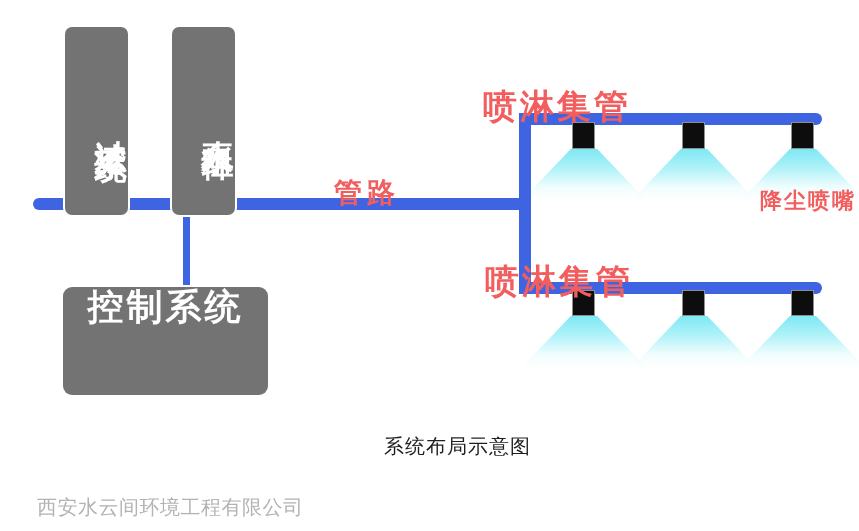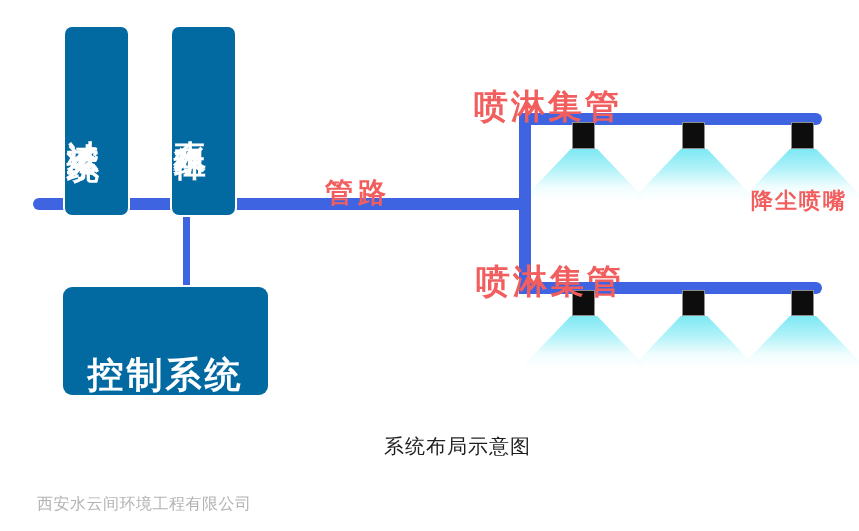--- a/index.html
+++ b/index.html
@@ -9,22 +9,22 @@
   }
   
   .pipe{position:absolute;background:#3e64e2;z-index:2;}
   .pipe-main{left:33px;top:198px;width:498px;height:12px;border-radius:6px;}
   .pipe-riser{left:519px;top:113px;width:12px;height:181px;border-radius:3px;}
   .pipe-header-top{left:519px;top:113px;width:303px;height:12px;border-radius:0 6px 6px 0;}
   .pipe-header-bottom{left:519px;top:282px;width:303px;height:12px;border-radius:0 6px 6px 0;}
   .pipe-drop{left:183px;top:206px;width:7px;height:84px;}
   
   .box{
-    position:absolute;background:#0369a1;color:#ffffff;font-weight:700;
-    display:flex;align-items:flex-end;justify-content:center;
+    position:absolute;background:#737373;color:#ffffff;font-weight:700;
+    display:flex;align-items:flex-start;justify-content:center;
     border-radius:7px;box-shadow:0 0 0 2px #ffffff;z-index:3;line-height:1.1;
   }
   .vbox{
     width:63px;height:188px;top:27px;font-size:32px;letter-spacing:3px;
     writing-mode:vertical-rl;text-orientation:upright;
   }
   .box-filter{left:65px;}
   .box-pump{left:172px;}
   .box-control{left:63px;top:287px;width:205px;height:108px;font-size:36px;letter-spacing:3px;border-radius:9px;}
   
@@ -40,33 +40,33 @@
     position:absolute;width:120px;height:54px;z-index:1;
     background:linear-gradient(180deg,rgba(118,231,243,0.95) 0%,rgba(160,239,247,0.8) 38%,rgba(220,250,252,0.45) 70%,rgba(255,255,255,0) 95%);
     clip-path:polygon(39% 0,61% 0,104% 100%,-4% 100%);
   }
   .cone-top{top:149px;}
   .cone-bottom{top:316px;}
   .cx1{left:524px;}.cx2{left:634px;}.cx3{left:743px;}
   
   .red-label{
     position:absolute;color:#f25e5e;font-weight:700;line-height:1;
-    z-index:5;white-space:nowrap;
+    z-index:5;white-space:nowrap;margin-left:9px;
   }
   .lbl-pipeline{left:325px;top:179px;font-size:28px;letter-spacing:5px;}
   .lbl-header-top{left:474px;top:89px;font-size:34px;letter-spacing:3px;}
   .lbl-header-bottom{left:476px;top:264px;font-size:34px;letter-spacing:3px;}
   .lbl-dust{left:751px;top:190px;font-size:22px;letter-spacing:2px;}
   
   .caption{
     position:absolute;left:384px;top:433px;font-size:20px;letter-spacing:1px;
     color:#1f1f1f;font-family:"DejaVu Serif",serif;z-index:5;white-space:nowrap;
   }
   .footer{
-    position:absolute;left:37px;top:494px;font-size:16px;color:#b3b3b3;
+    position:absolute;left:37px;top:494px;font-size:20px;color:#b3b3b3;
     letter-spacing:0.5px;z-index:5;white-space:nowrap;
   }
 </style>
 </head>
 <body>
 
 <div class="scene">
 
   <div class="cone cone-top cx1"></div>
   <div class="cone cone-top cx2"></div>

